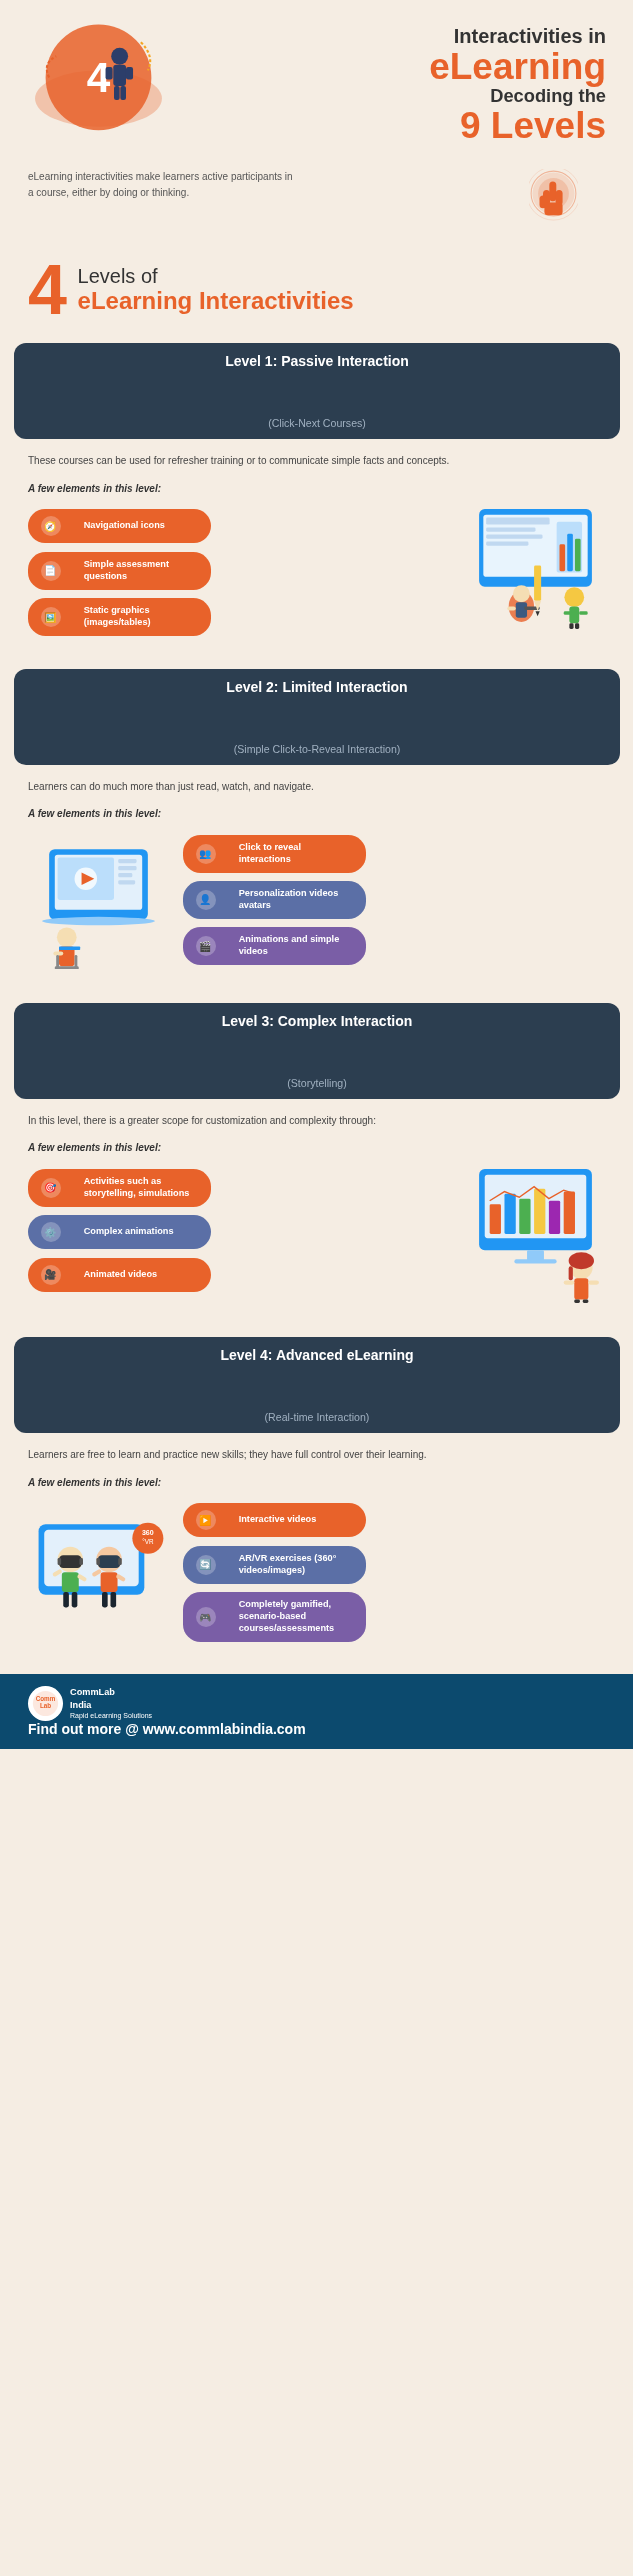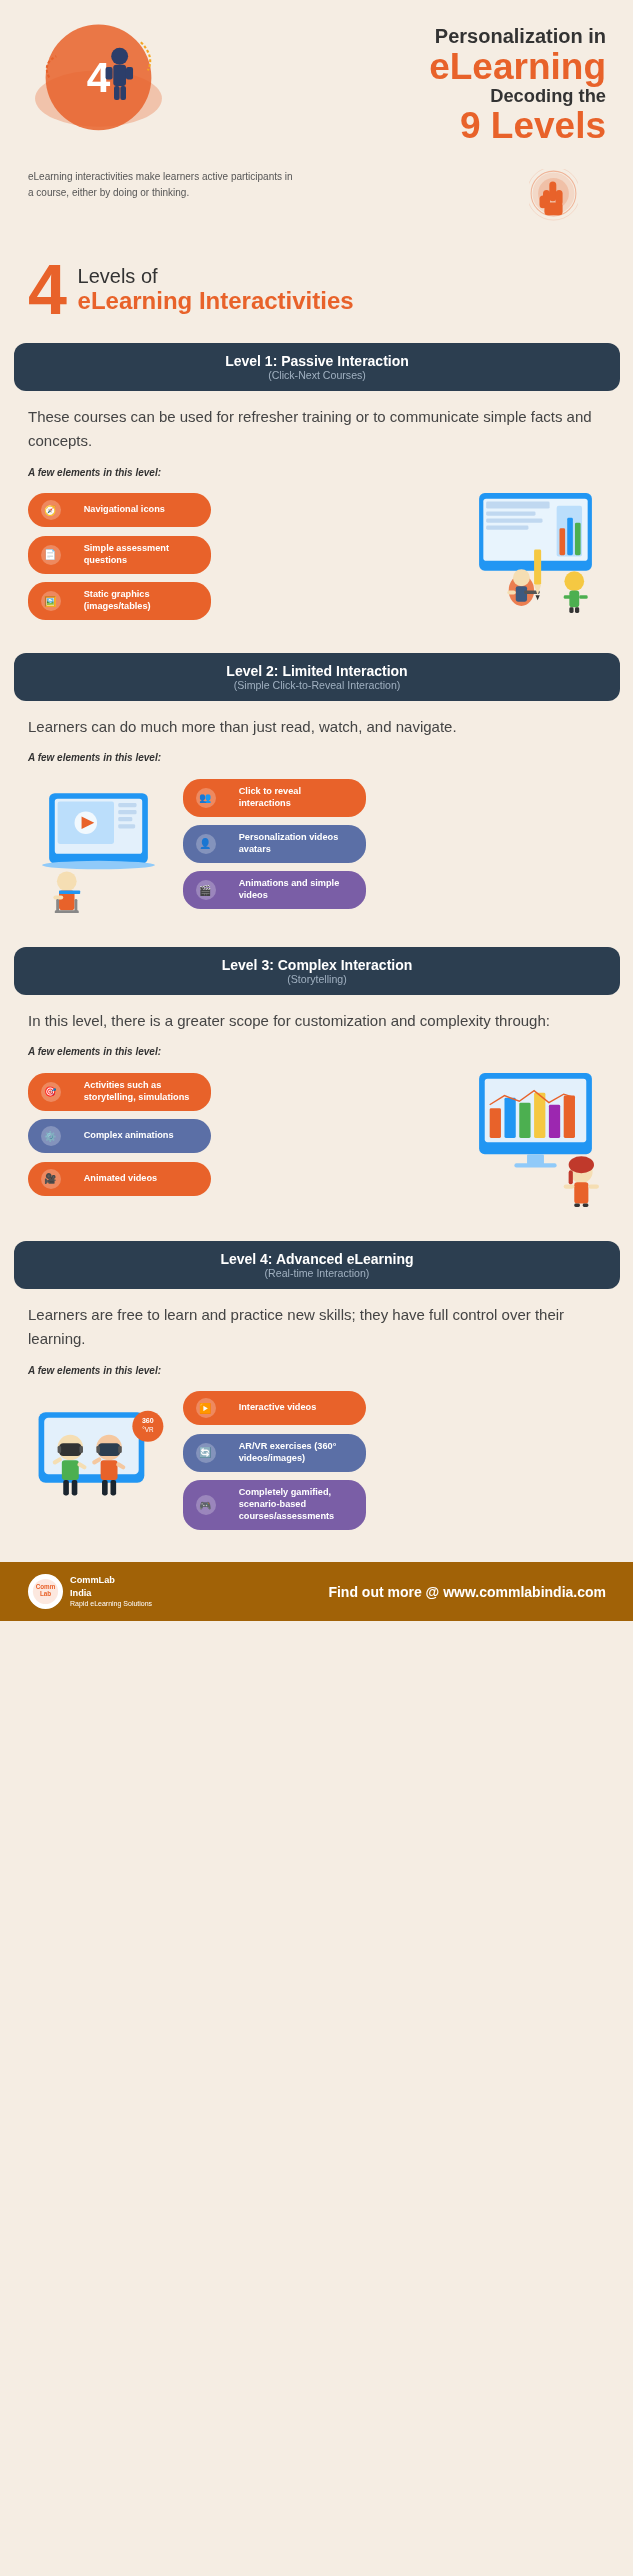--- a/index.html
+++ b/index.html
@@ -117,24 +117,25 @@
       text-align: center;
     }
     .level-header .level-title {
       color: #fff;
       font-size: 14px;
       font-weight: 700;
     }
     .level-header .level-subtitle {
       color: #a0b0c0;
       font-size: 10.6px;
+      margin-top: 48px;
     }
     .level-desc {
       padding: 14px 28px 7px 28px;
-      font-size: 15px;
+      font-size: 10px;
       color: #444;
       line-height: 1.6;
     }
 
     
     .level1-content {
       padding: 0 28px;
       display: flex;
       align-items: flex-start;
       gap: 14px;
@@ -227,25 +228,26 @@
     .level4-items {
       flex: 1;
       display: flex;
       flex-direction: column;
       gap: 8.5px;
       margin-top: 7px;
     }
 
     
     .footer {
-      background: #a16207;
+      background: #0c4a6e;
       padding: 11.3px 28px;
       display: flex;
-      align-items: center;
+      align-items: flex-start;
       justify-content: space-between;
+      flex-direction: column;
     }
     .footer-logo {
       display: flex;
       align-items: center;
       gap: 7px;
     }
     .footer-logo-circle {
       width: 35px;
       height: 35px;
       border-radius: 50%;
@@ -311,21 +313,21 @@
       <rect x="139" y="65" width="10" height="18" rx="3" fill="#2c3e6a"></rect>
       <rect x="122" y="92" width="8" height="20" rx="3" fill="#2c3e6a"></rect>
       <rect x="131" y="92" width="8" height="20" rx="3" fill="#2c3e6a"></rect>
 
       <path d="M30 80 Q20 60 40 50" stroke="#e8622a" stroke-width="3" fill="none" stroke-dasharray="4,3"></path>
       <path d="M160 30 Q180 50 170 70" stroke="#f5a623" stroke-width="3" fill="none" stroke-dasharray="4,3"></path>
     </svg>
   </div>
 
   <div class="header-text">
-    <div class="interactivities-in">Personalization in</div>
+    <div class="interactivities-in">Interactivities in</div>
     <div class="elearning-big">eLearning</div>
     <div class="decoding">Decoding the</div>
     <div class="four-levels">9 Levels</div>
   </div>
 </div>
 
 <div class="subtitle-section">
   <div class="subtitle-text">eLearning interactivities make learners active participants in a course, either by doing or thinking.</div>
   <div class="hand-icon-container">
     <svg width="49" height="56" viewBox="0 0 70 80" xmlns="http://www.w3.org/2000/svg">

